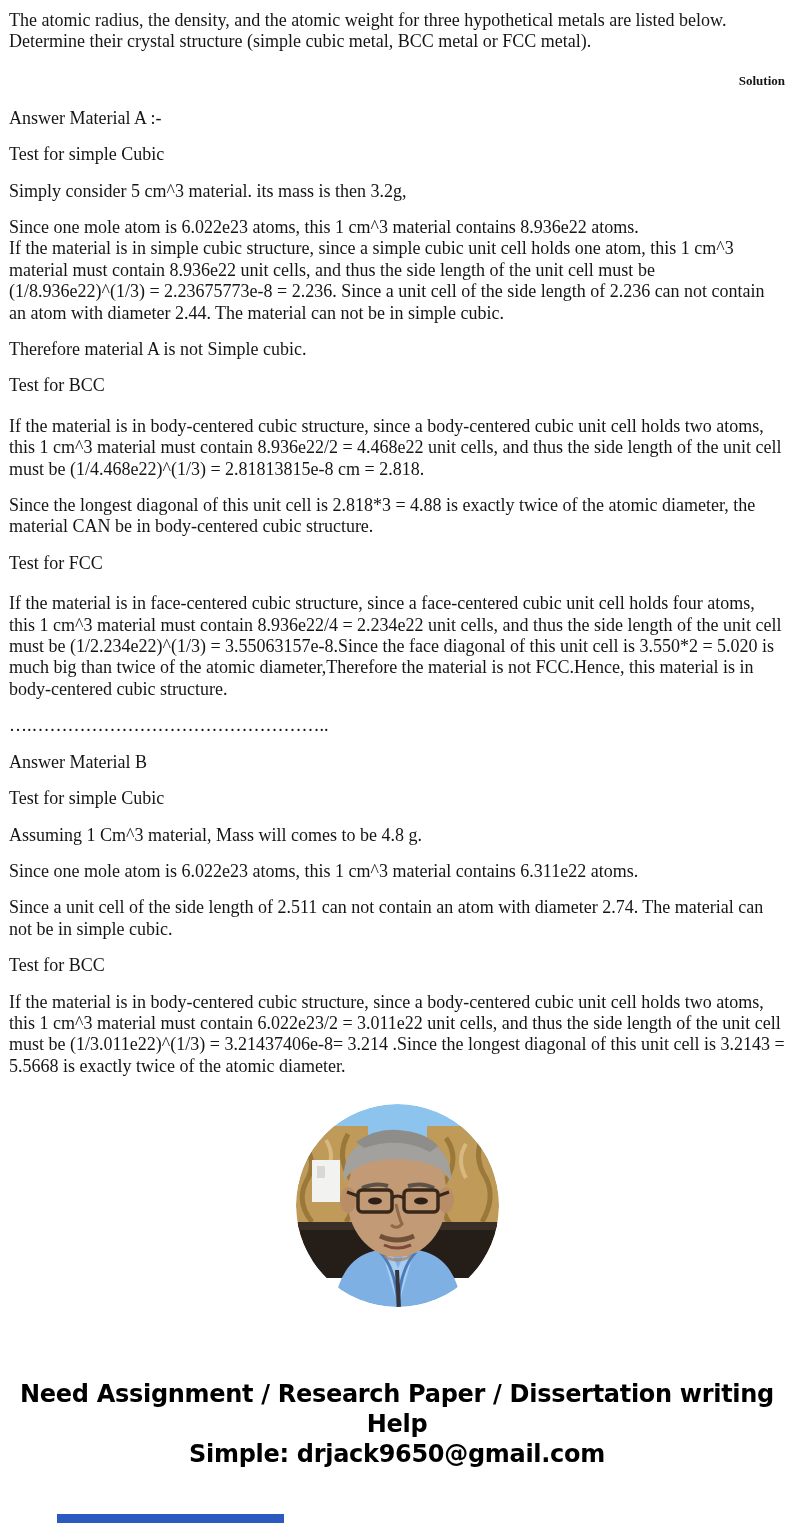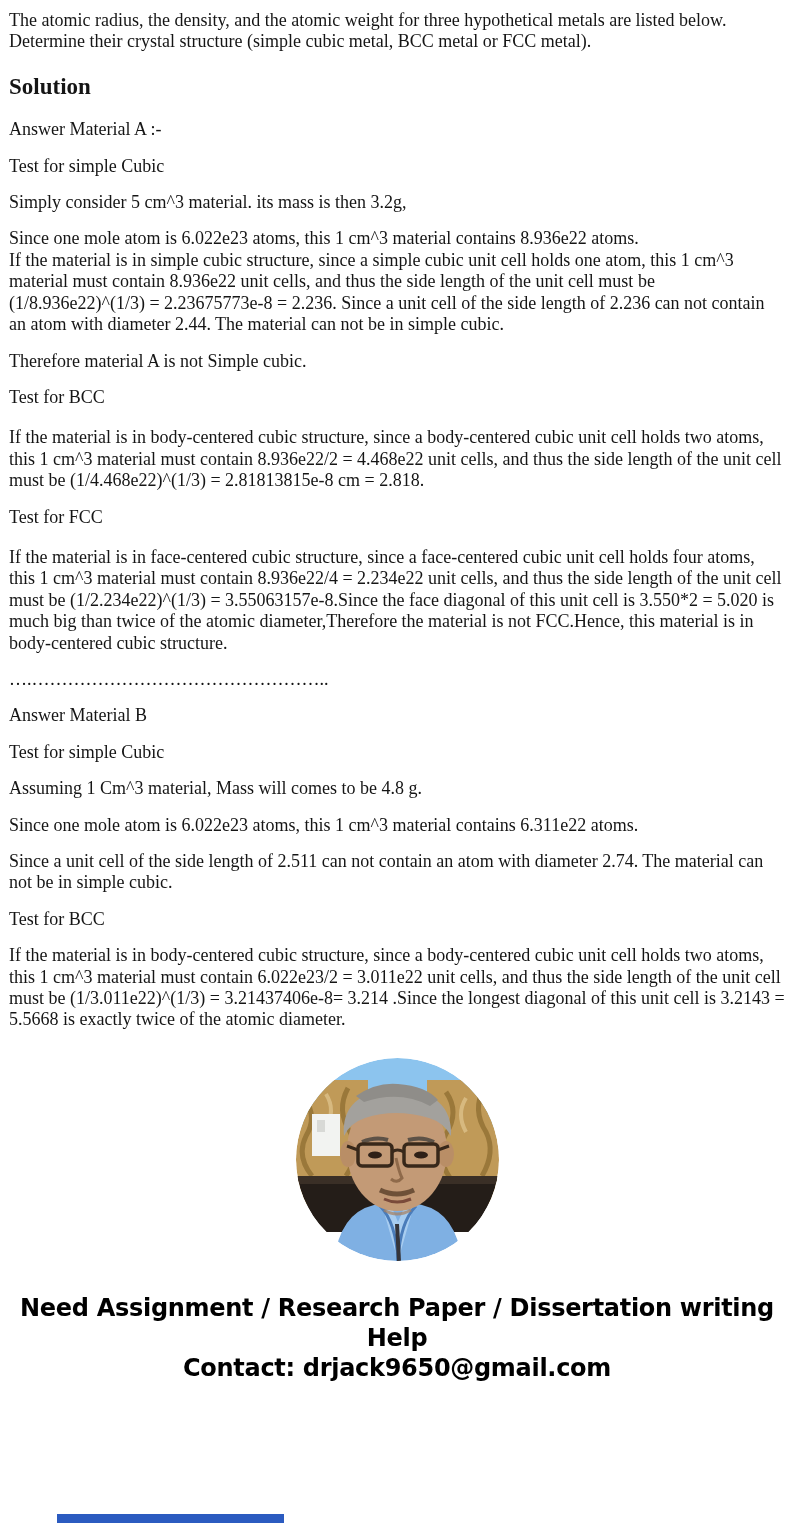--- a/index.html
+++ b/index.html
@@ -11,28 +11,28 @@
   .doc{padding:10px 9px 0 9px;}
   .doc p{
     margin:0 0 15px 0;
     font-size:18px;line-height:1.19;
     white-space:pre-wrap;
   }
   .doc p.gap{margin-top:19px;}
   .doc p.bold{font-weight:normal;}
   .doc h2{
     margin:21px 0 19px 0;
-    font-size:23px;line-height:1.15;font-weight:bold;
+    font-size:13px;line-height:1.15;font-weight:bold;text-align:right;
   }
   .avatar-wrap{
     width:203px;height:203px;border-radius:50%;
     margin:27px auto 0 auto;overflow:hidden;display:block;
   }
   .footer{
-    margin-top:32px;
+    margin-top:72px;
     text-align:center;
     font-family:"DejaVu Sans","Liberation Sans",sans-serif;
     font-weight:bold;color:#000;
   }
   .footer .banner{
     font-size:24px;line-height:1.25;
     max-width:754px;margin:0 auto;
     letter-spacing:-0.3px;
   }
   .footer .contact{
@@ -52,20 +52,21 @@
       <p>The atomic radius, the density, and the atomic weight for three hypothetical metals are listed below. Determine their crystal structure (simple cubic metal, BCC metal or FCC metal).</p>
       <h2>Solution</h2>
       <p>Answer Material A :-</p>
       <p>Test for simple Cubic</p>
       <p>Simply consider 5 cm^3 material. its mass is then 3.2g,</p>
       <p>Since one mole atom is 6.022e23 atoms, this 1 cm^3 material contains 8.936e22 atoms.
 If the material is in simple cubic structure, since a simple cubic unit cell holds one atom, this 1 cm^3 material must contain 8.936e22 unit cells, and thus the side length of the unit cell must be (1/8.936e22)^(1/3) = 2.23675773e-8 = 2.236. Since a unit cell of the side length of 2.236 can not contain an atom with diameter 2.44. The material can not be in simple cubic.</p>
       <p>Therefore material A is not Simple cubic.</p>
       <p>Test for BCC</p>
       <p class="gap">If the material is in body-centered cubic structure, since a body-centered cubic unit cell holds two atoms, this 1 cm^3 material must contain 8.936e22/2 = 4.468e22 unit cells, and thus the side length of the unit cell must be (1/4.468e22)^(1/3) = 2.81813815e-8 cm = 2.818.</p>
+      <p>Since the longest diagonal of this unit cell is 2.818*3 = 4.88 is exactly twice of the atomic diameter, the material CAN be in body-centered cubic structure.</p>
       <p>Test for FCC</p>
       <p class="gap">If the material is in face-centered cubic structure, since a face-centered cubic unit cell holds four atoms, this 1 cm^3 material must contain 8.936e22/4 = 2.234e22 unit cells, and thus the side length of the unit cell must be (1/2.234e22)^(1/3) = 3.55063157e-8.Since the face diagonal of this unit cell is 3.550*2 = 5.020 is much big than twice of the atomic diameter,Therefore the material is not FCC.Hence, this material is in body-centered cubic structure.</p>
       <p>….…………………………………………..</p>
       <p class="bold">Answer Material B</p>
       <p>Test for simple Cubic</p>
       <p>Assuming 1 Cm^3 material, Mass will comes to be 4.8 g.</p>
       <p>Since one mole atom is 6.022e23 atoms, this 1 cm^3 material contains 6.311e22 atoms.</p>
       <p>Since a unit cell of the side length of 2.511 can not contain an atom with diameter 2.74. The material can not be in simple cubic.</p>
       <p>Test for BCC</p>
       <p>If the material is in body-centered cubic structure, since a body-centered cubic unit cell holds two atoms, this 1 cm^3 material must contain 6.022e23/2 = 3.011e22 unit cells, and thus the side length of the unit cell must be (1/3.011e22)^(1/3) = 3.21437406e-8= 3.214 .Since the longest diagonal of this unit cell is 3.2143 = 5.5668 is exactly twice of the atomic diameter.</p>
@@ -128,17 +129,17 @@
         <path d="M84 132 q17 8 34 0" stroke="#6e5138" stroke-width="5" fill="none"></path>
         <path d="M88 141 q13 6 27 0" stroke="#7a4a3a" stroke-width="3" fill="none"></path>
 
         <path d="M88 152 q13 8 27 0" stroke="#a67f5c" stroke-width="3" fill="none" opacity="0.7"></path>
       </g>
     </svg>
   </div>
 
   <div class="footer">
     <div class="banner">Need Assignment / Research Paper / Dissertation writing Help</div>
-    <div class="contact">Contact: drjack9650@gmail.com</div>
+    <div class="contact">Simple: drjack9650@gmail.com</div>
   </div>
 </div>
 
 <div class="bottom-bar" style="background: rgb(43, 91, 192);"></div>
 
 </body></html>

